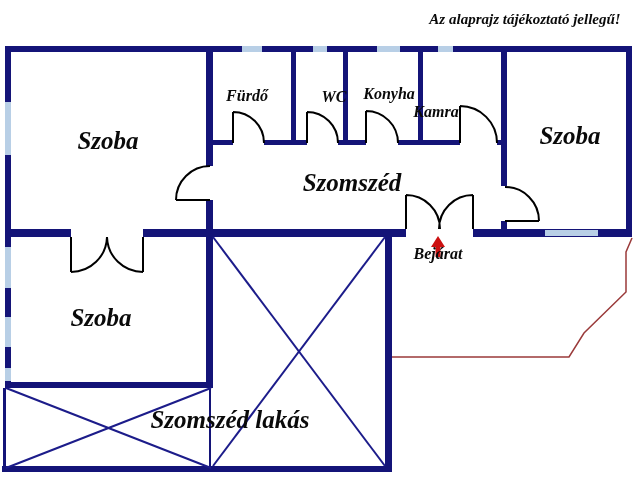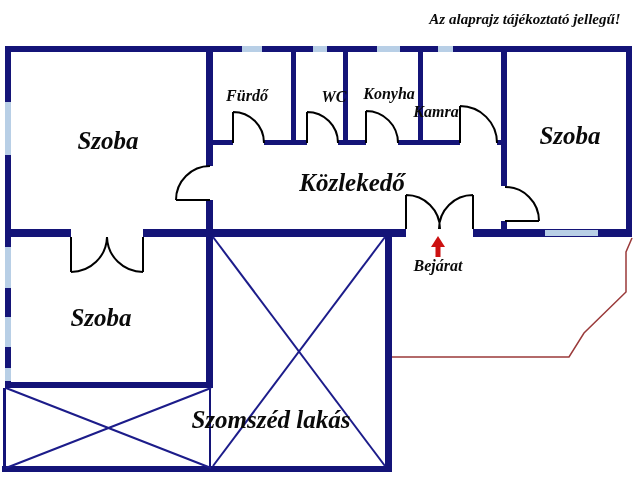--- a/index.html
+++ b/index.html
@@ -111,22 +111,22 @@
   <div class="lbl lbl-small" style="left:247px;top:96px;">Fürdő</div>
 
   <div class="lbl lbl-small" style="left:334px;top:97px;">WC</div>
 
   <div class="lbl lbl-small" style="left:389px;top:94px;text-align:center;">Konyha</div>
 
   <div class="lbl lbl-small" style="left:436px;top:96px;margin-top:16px;">Kamra</div>
 
   <div class="lbl lbl-room" style="left:570px;top:135px;">Szoba</div>
 
-  <div class="lbl lbl-room" style="left:352px;top:182px;">Közlekedő</div>
+  <div class="lbl lbl-room" style="left:352px;top:182px;">Szomszéd</div>
 
   <div class="lbl lbl-room" style="left:101px;top:317px;">Szoba</div>
 
-  <div class="lbl lbl-small" style="left:438px;top:266px;">Bejárat</div>
+  <div class="lbl lbl-small" style="left:438px;top:254px;">Bejárat</div>
 
 
-  <div class="lbl lbl-room" style="left:230px;top:419px;margin-left:41px;">Szomszéd lakás</div>
+  <div class="lbl lbl-room" style="left:230px;top:419px;">Szomszéd lakás</div>
 
 </div>
 
 </body></html>

